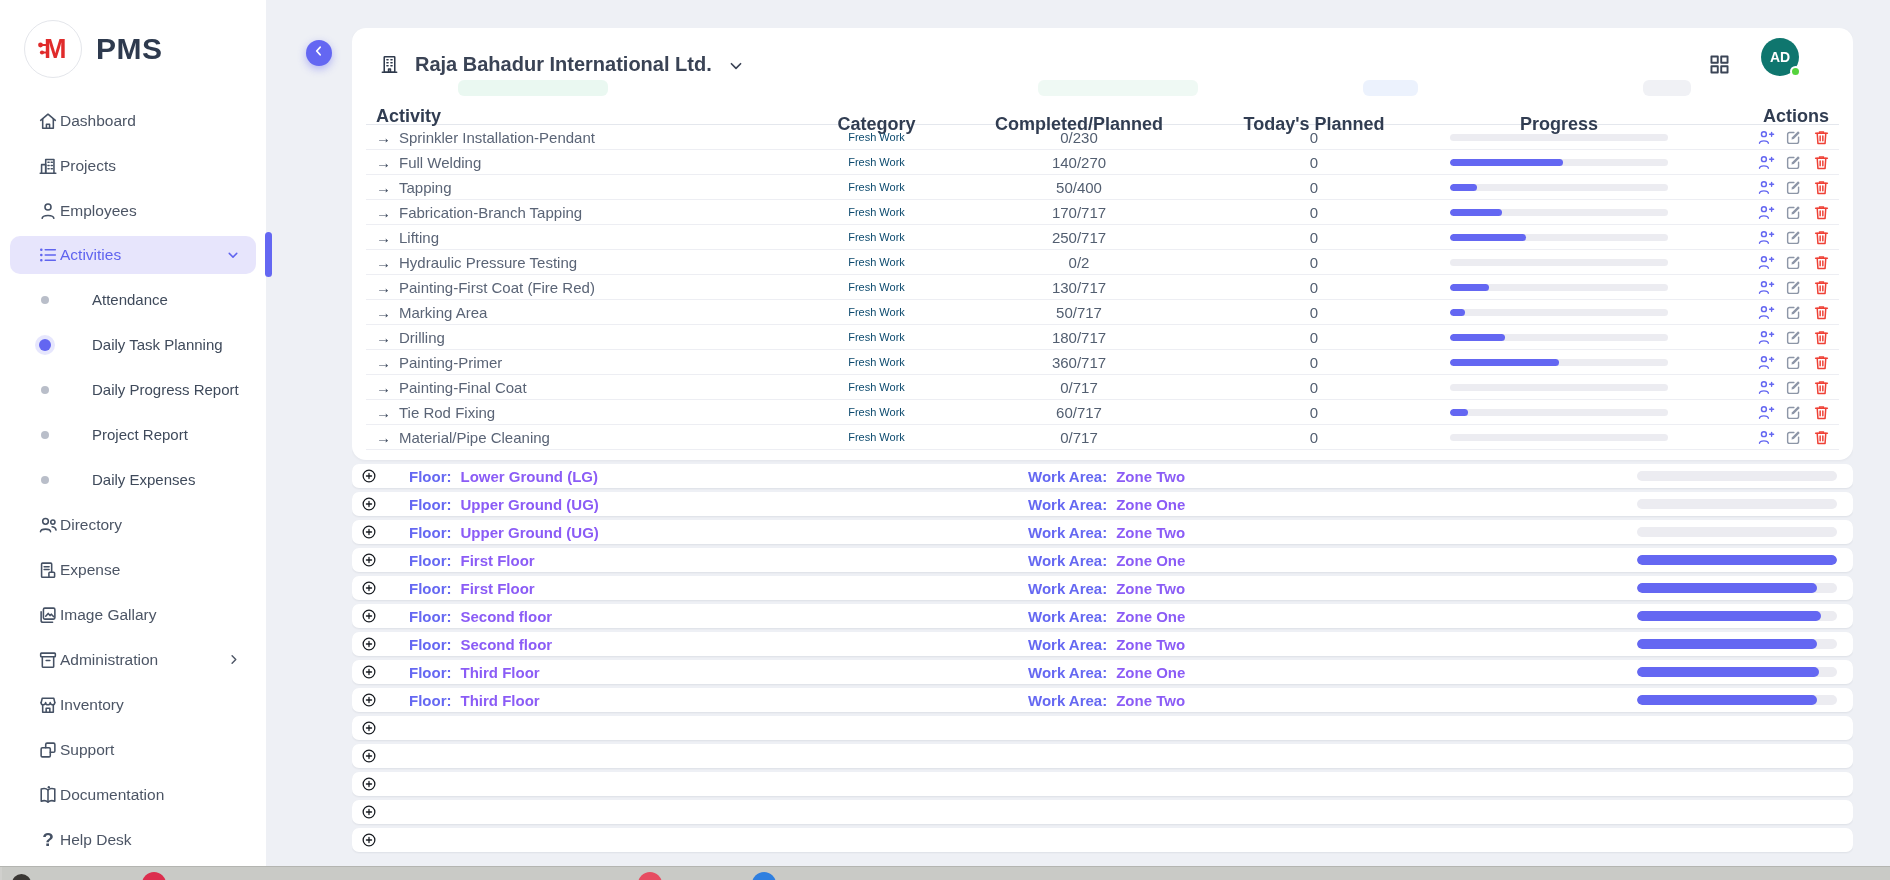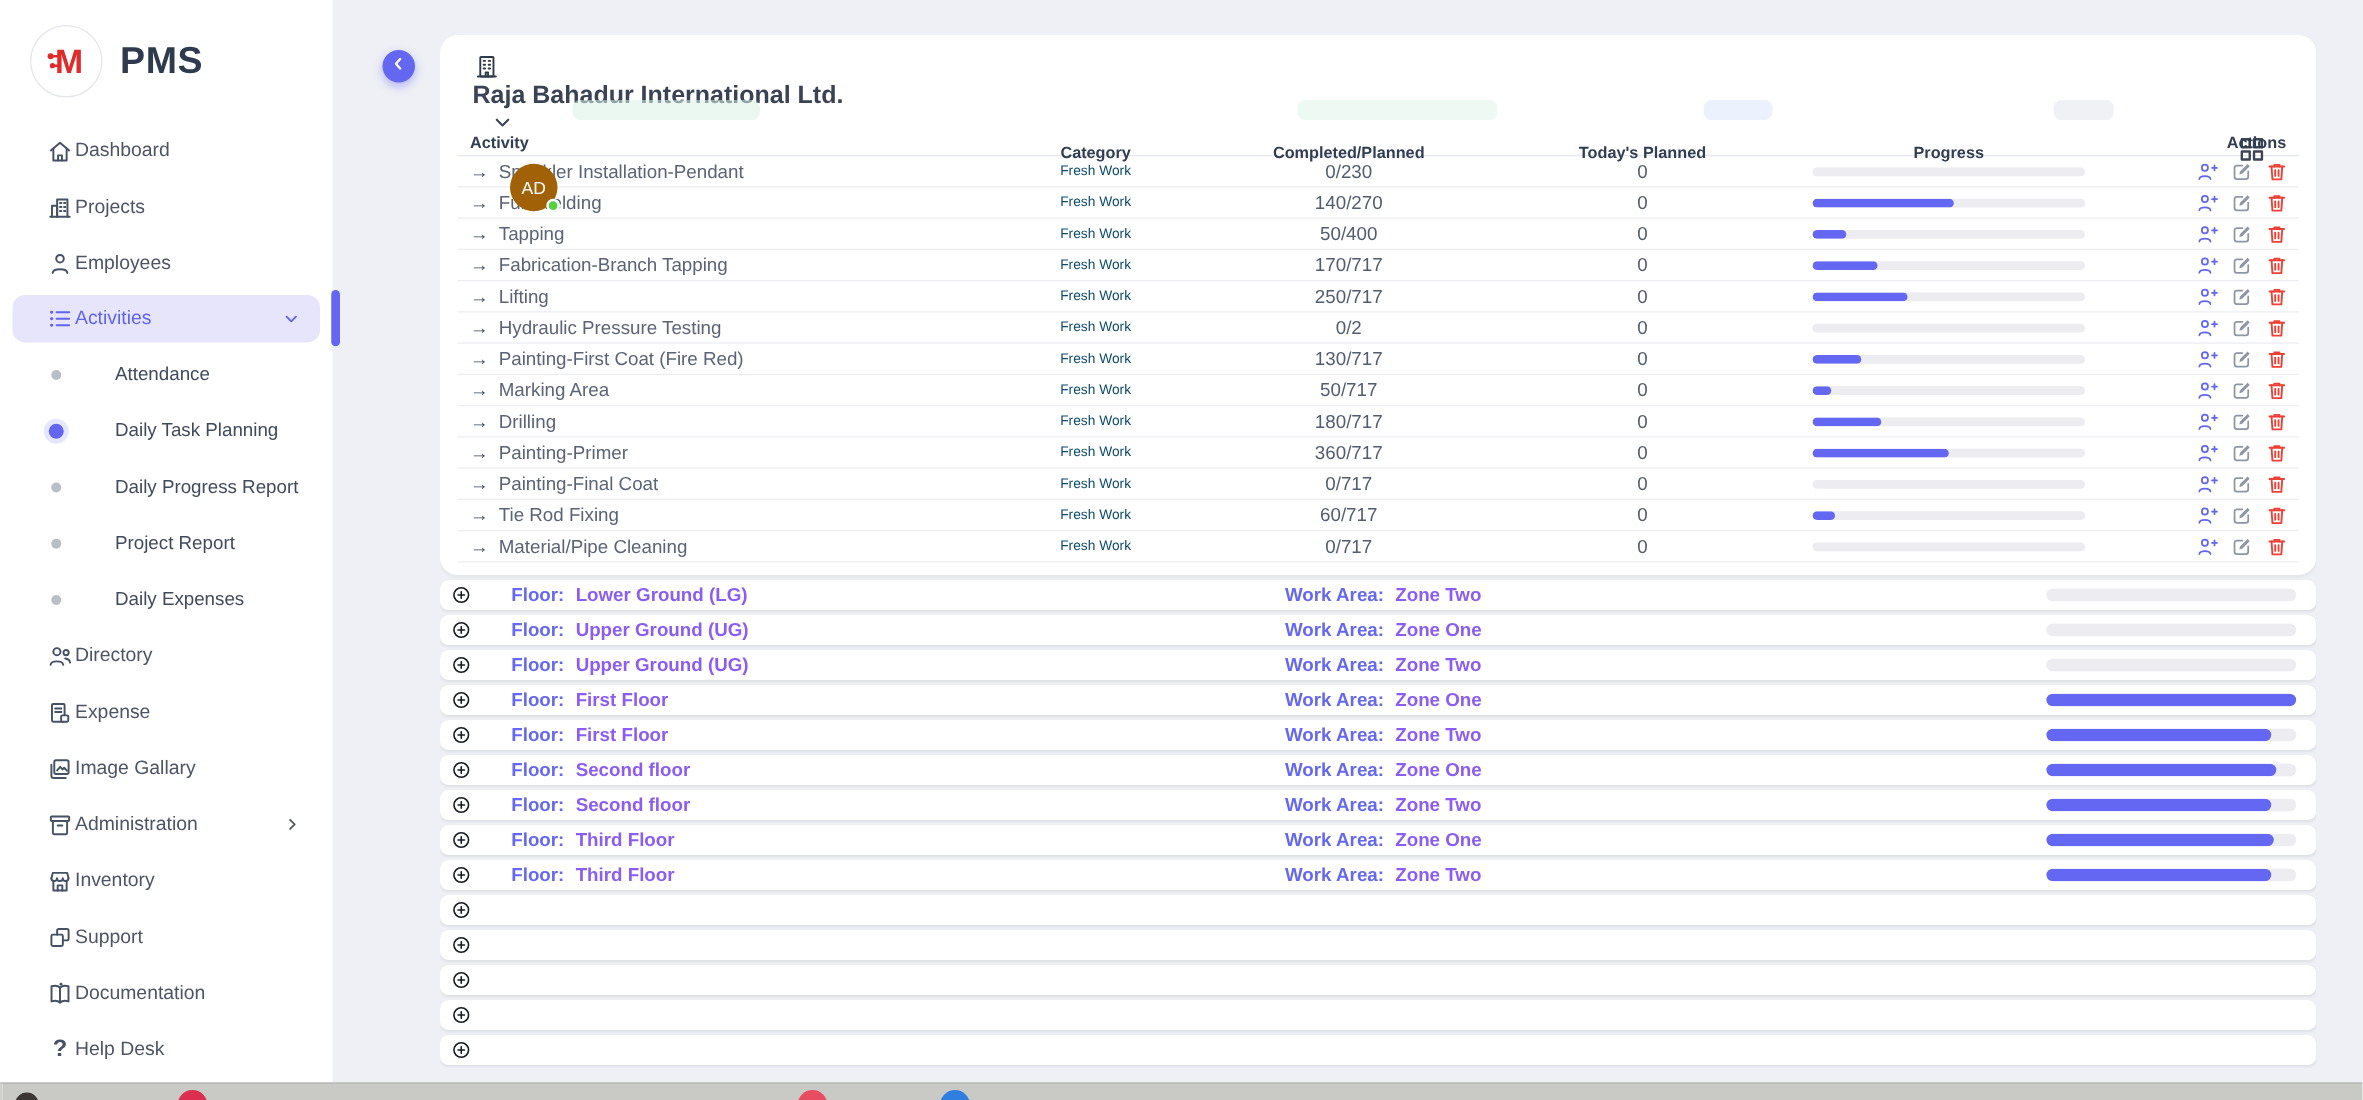--- a/index.html
+++ b/index.html
@@ -22,38 +22,38 @@
   .dotwrap { width:14px; display:flex; align-items:center; justify-content:center; }
   .dot { width:8px; height:8px; border-radius:50%; background:#b9bec9; }
   .dot.active { width:12px; height:12px; background:#6366f1; box-shadow:0 0 0 4px rgba(99,102,241,.16); }
   .txticon { font-size:19px; font-weight:700; color:#455164; line-height:1; }
 
   .collapse-btn { position:absolute; left:306px; top:40px; width:26px; height:26px; border-radius:50%; background:#6467f2; display:flex; align-items:center; justify-content:center; box-shadow:0 3px 8px rgba(99,102,241,.45); cursor:pointer; z-index:5; color:#fff; }
 
   
   .main { position:absolute; left:352px; top:28px; width:1501px; height:836px; overflow:hidden; z-index:1; }
   .table-card { background:#fff; border-radius:14px; padding:0 14px 10px; box-shadow:0 1px 3px rgba(16,24,40,.05); }
-  .card-header { height:48px; display:flex; align-items:flex-start; padding:14px 26px 0 12px;flex-direction:column; }
+  .card-header { height:48px; display:flex; align-items:flex-end; padding:14px 26px 0 12px; }
   .hdr-building { display:flex; color:#2f3a4c; margin-right:14px; }
   .company-title { font-size:20px; font-weight:600; color:#3a4355; }
   .hdr-chev { display:flex; color:#3a4355; margin-left:14px; cursor:pointer; }
   .grid-btn { margin-left:auto; display:flex; color:#3b4556; cursor:pointer; }
   .avatar-wrap { position:relative; margin-left:30px; margin-right:14px; cursor:pointer; }
-  .avatar { width:38px; height:38px; border-radius:50%; background:#a16207; color:#fff; font-size:14px; font-weight:400; display:flex; align-items:center; justify-content:center; }
+  .avatar { width:38px; height:38px; border-radius:50%; background:#0f766e; color:#fff; font-size:14px; font-weight:700; display:flex; align-items:center; justify-content:center; }
   .status-dot { position:absolute; right:-2px; bottom:-1px; width:11px; height:11px; border-radius:50%; background:#55d33c; border:2px solid #fff; }
 
   .ghost-row { height:20px; position:relative; margin:2px 12px 0; }
   .ghost { position:absolute; top:2px; height:16px; border-radius:6px; }
   .g1 { left:80px; width:150px; background:#d9f3e6; opacity:.55; }
   .g2 { left:660px; width:160px; background:#dff4ea; opacity:.5; }
   .g3 { left:985px; width:55px; background:#dde7fb; opacity:.55; }
   .g4 { left:1265px; width:48px; background:#e8eaf0; opacity:.65; }
 
   .tbl-head, .tbl-row { display:grid; grid-template-columns:1fr 165px 240px 230px 260px 150px; align-items:center; }
-  .tbl-head { height:27px; border-bottom:1px solid #e4e7ed; font-size:13px; font-weight:700; color:#313d52; }
+  .tbl-head { height:27px; border-bottom:1px solid #e4e7ed; font-size:18px; font-weight:700; color:#313d52; }
   .th-activity { padding-left:10px; }
   .th-center { text-align:center;margin-top:16px; }
   .th-actions { text-align:right; padding-right:10px; }
   .tbl-row { height:25px; border-bottom:1px solid #edeef3; }
   .cell-activity { display:flex; align-items:center; gap:8px; padding-left:10px; font-size:15px; color:#5a6476; white-space:nowrap; }
   .arrow { color:#39455a; font-weight:700; font-size:15px; line-height:1; }
   .cell-cat { text-align:center; font-size:11px; color:#0c4a6e; }
   .cell-num { text-align:center; font-size:15px; color:#525e70; }
   .cell-progress { display:flex; justify-content:center; }
   .track { width:218px; height:7px; border-radius:4px; background:#ececf1; overflow:hidden; }

